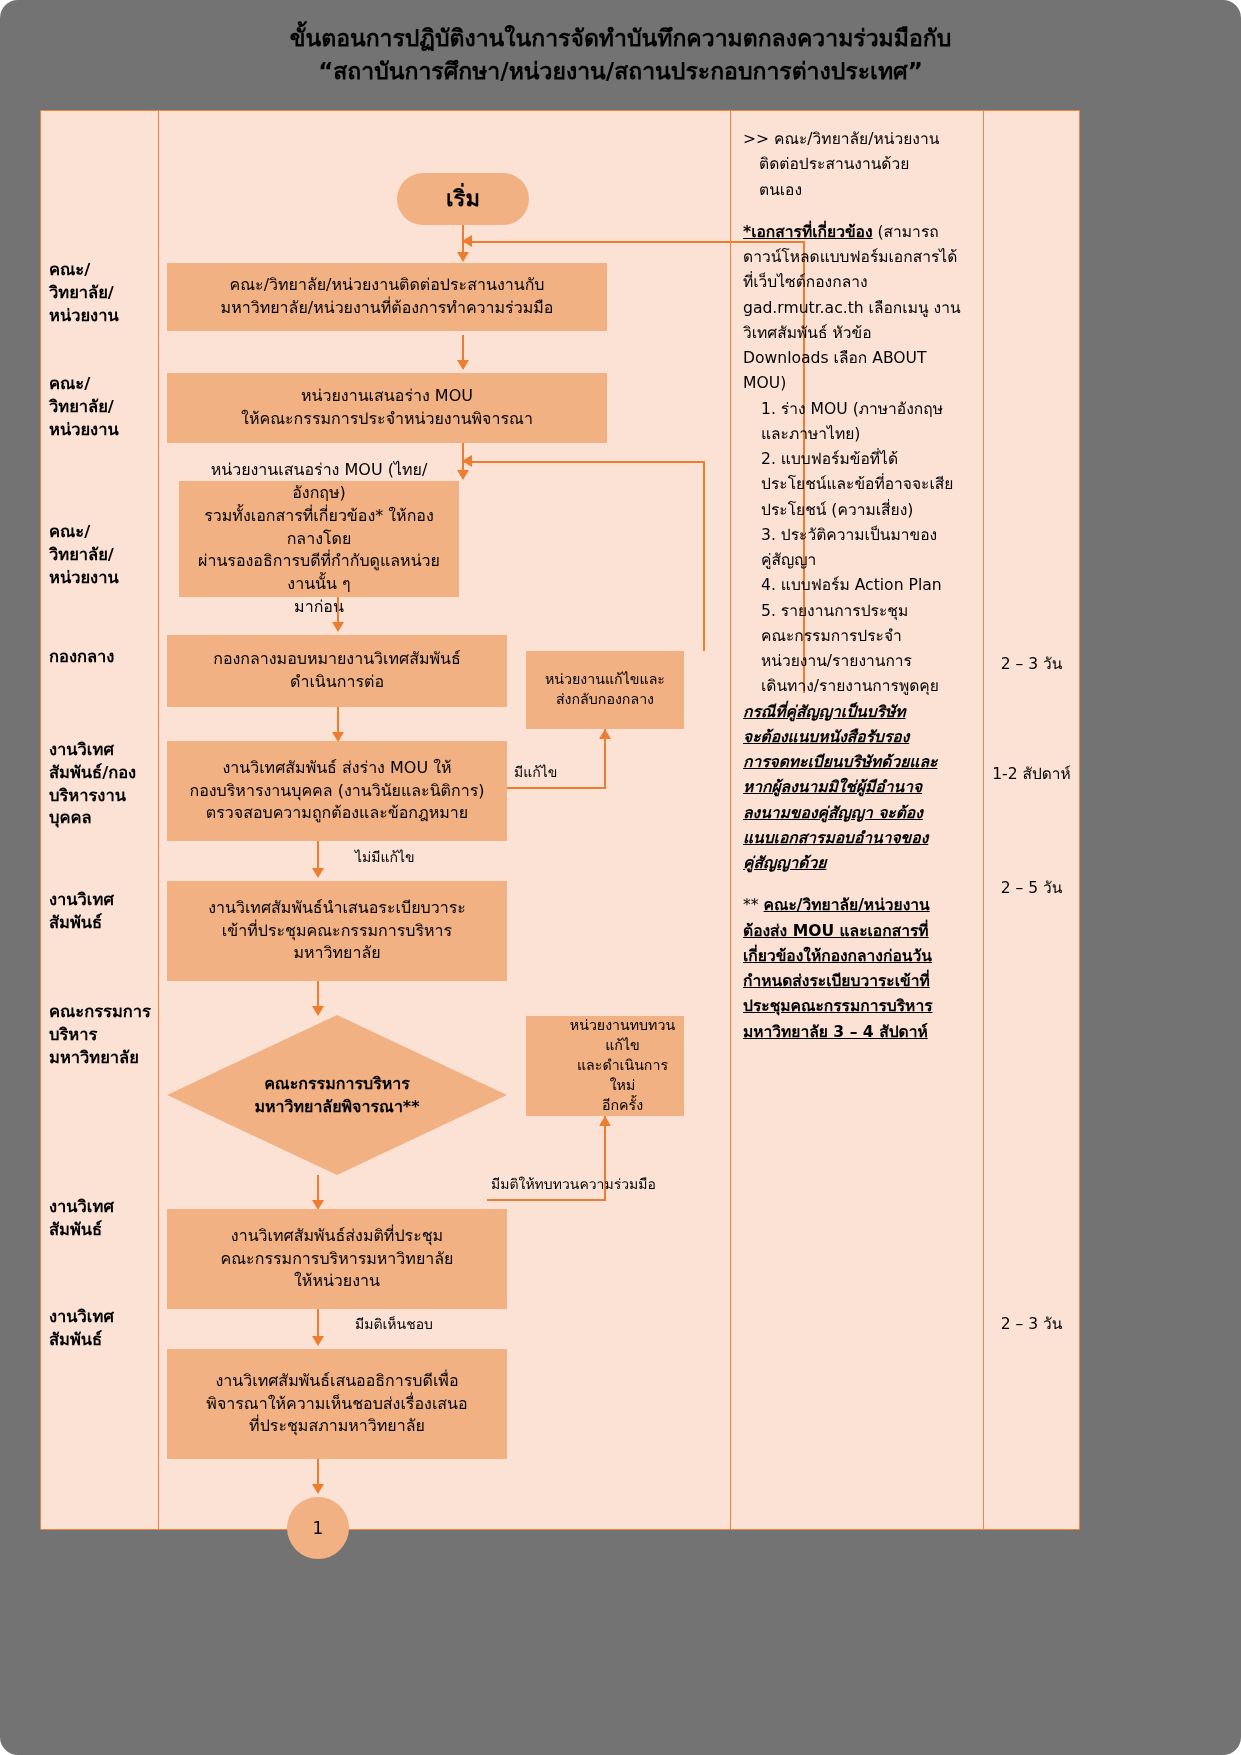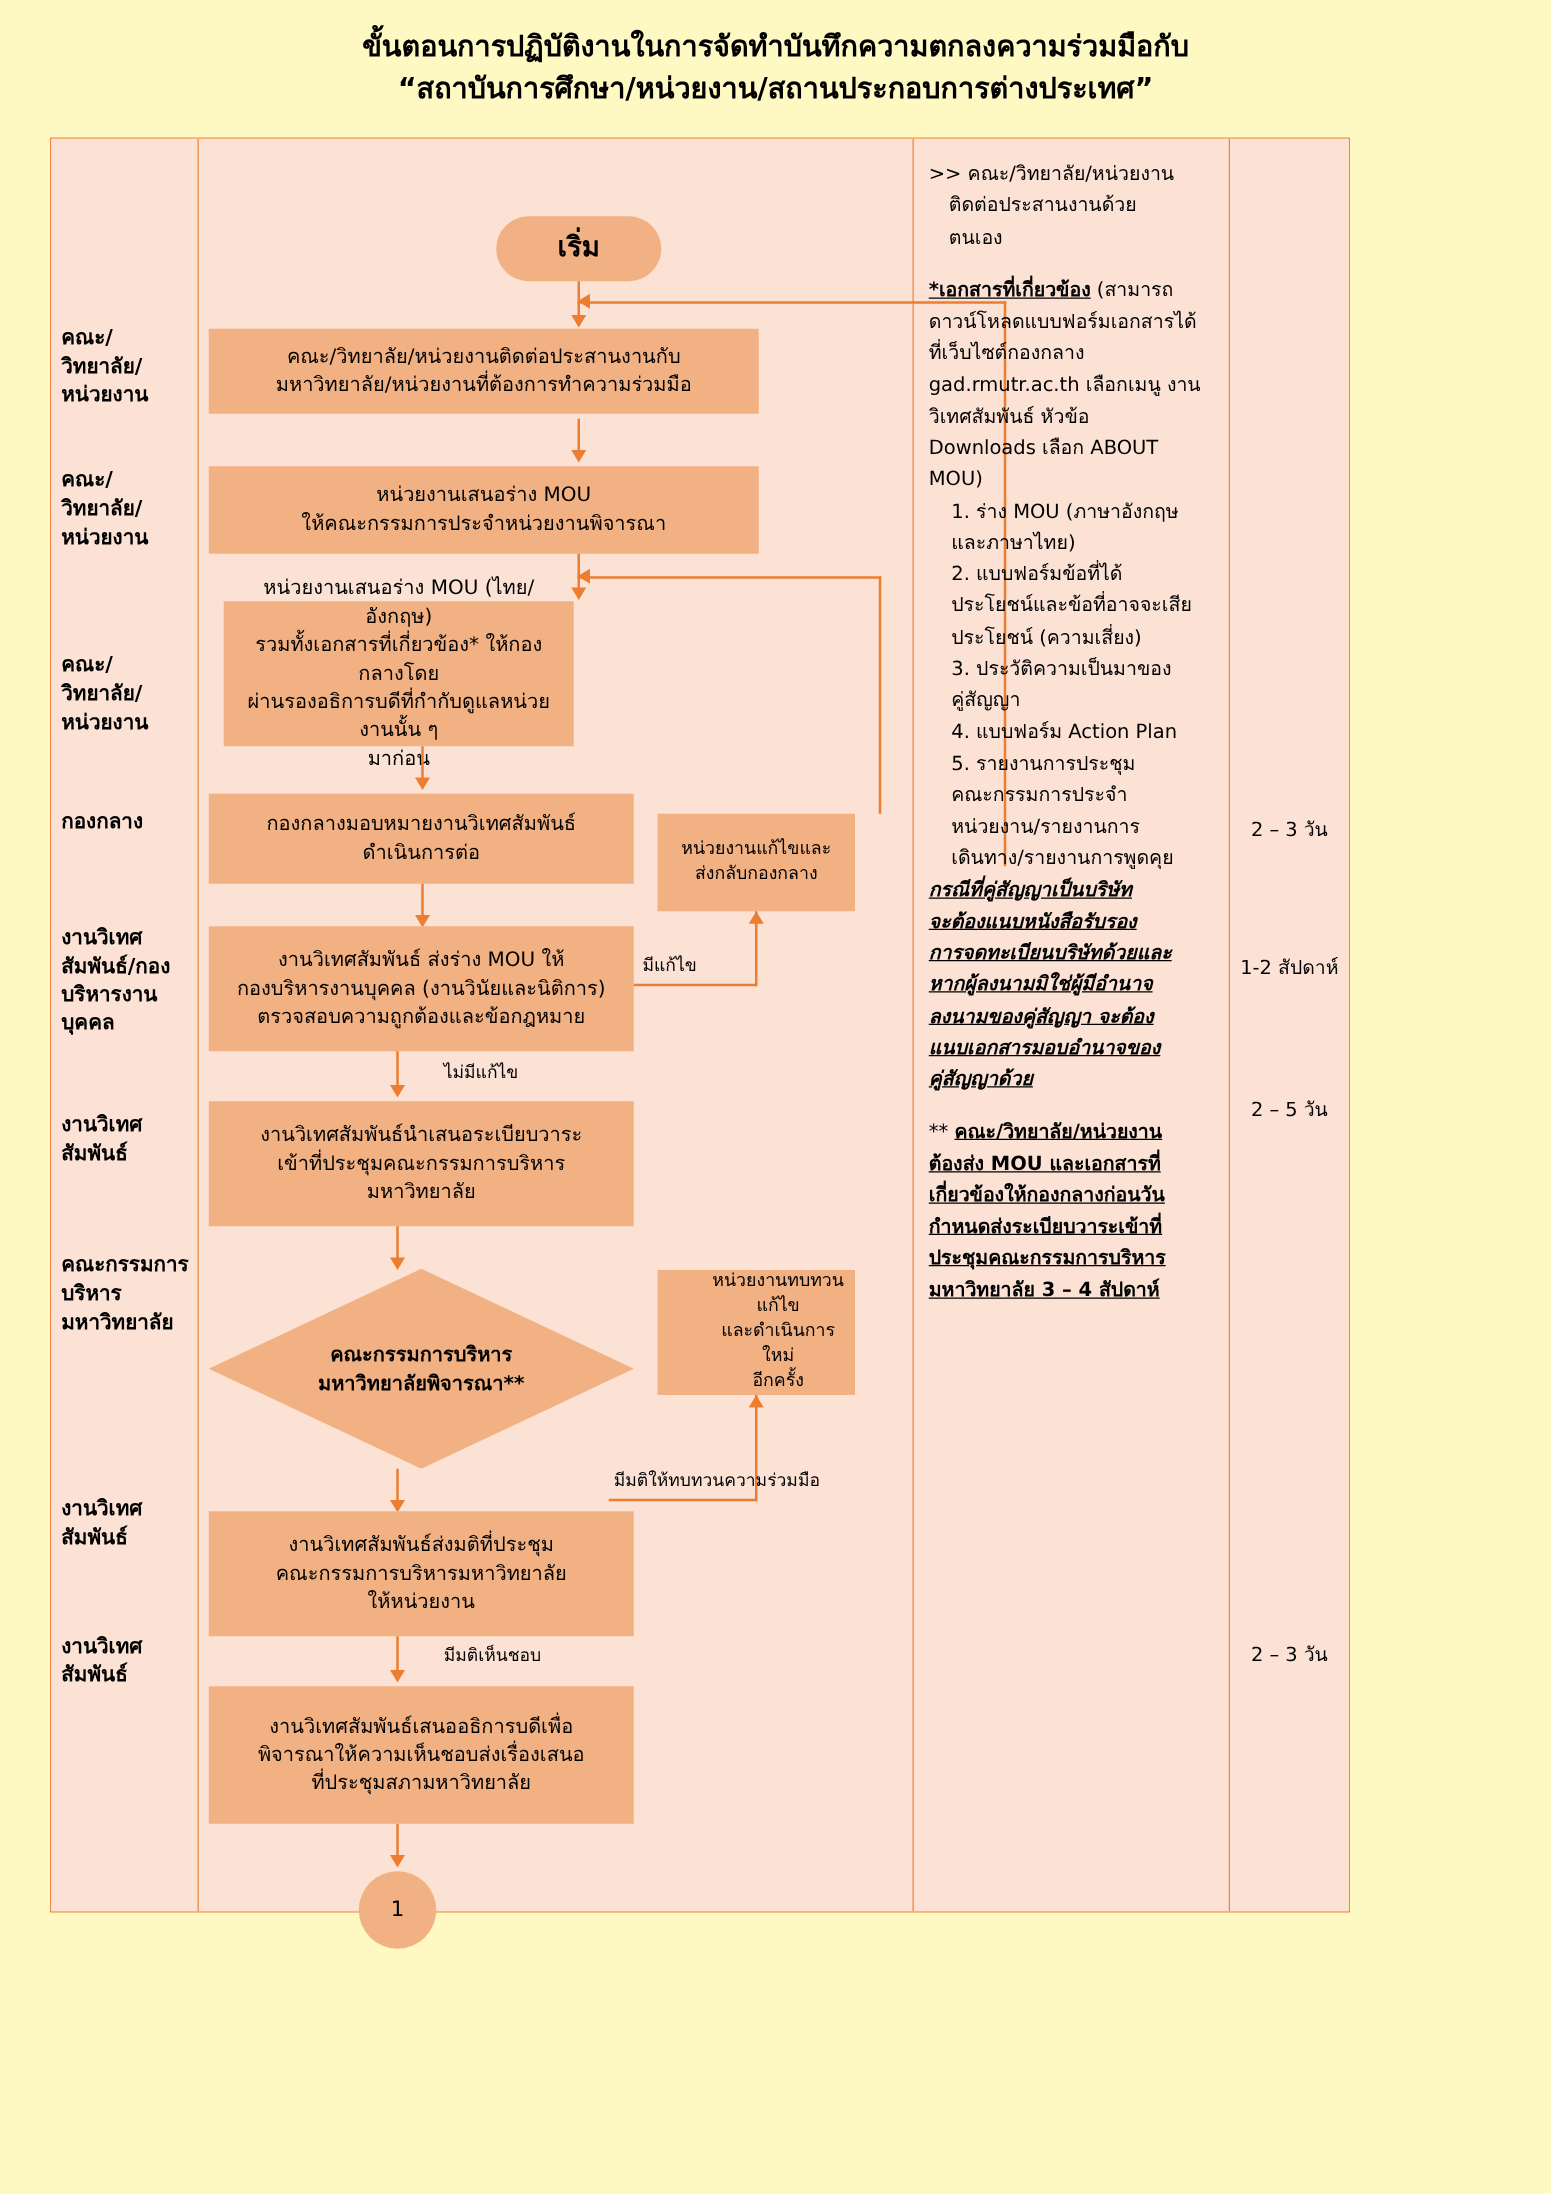--- a/index.html
+++ b/index.html
@@ -5,22 +5,23 @@
   * { box-sizing: border-box; }
   html, body {
     margin: 0; padding: 0;
     background: #ffffff;
     font-family: "DejaVu Sans", "Liberation Sans", sans-serif;
   }
   .page {
     position: relative;
     width: 1241px;
     height: 1755px;
-    background: #fef9c3;
+    background: #737373;
     overflow: hidden;
+    border-radius: 18px;
   }
 
   
   .title-block {
     position: absolute;
     top: 22px; left: 0; width: 1241px;
     text-align: center;
     color: #000;
     font-size: 23px;
     font-weight: 700;

